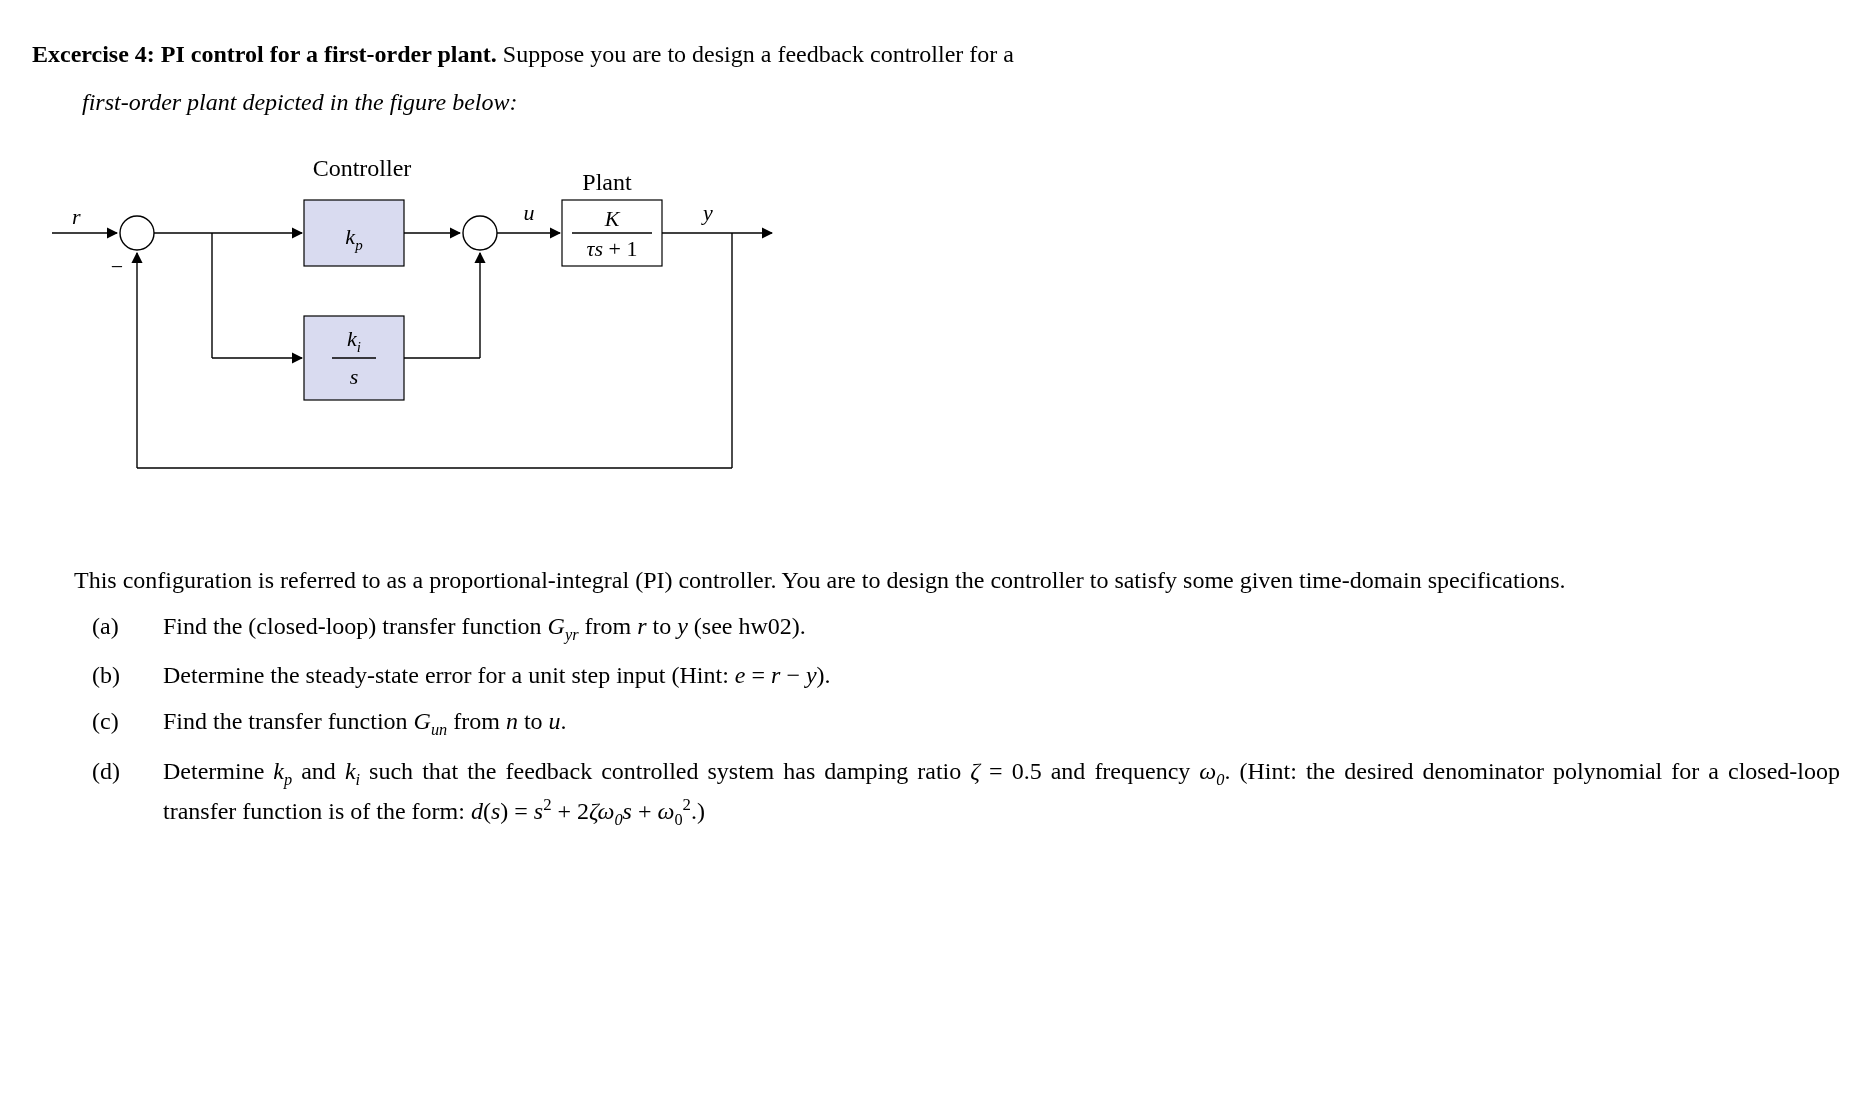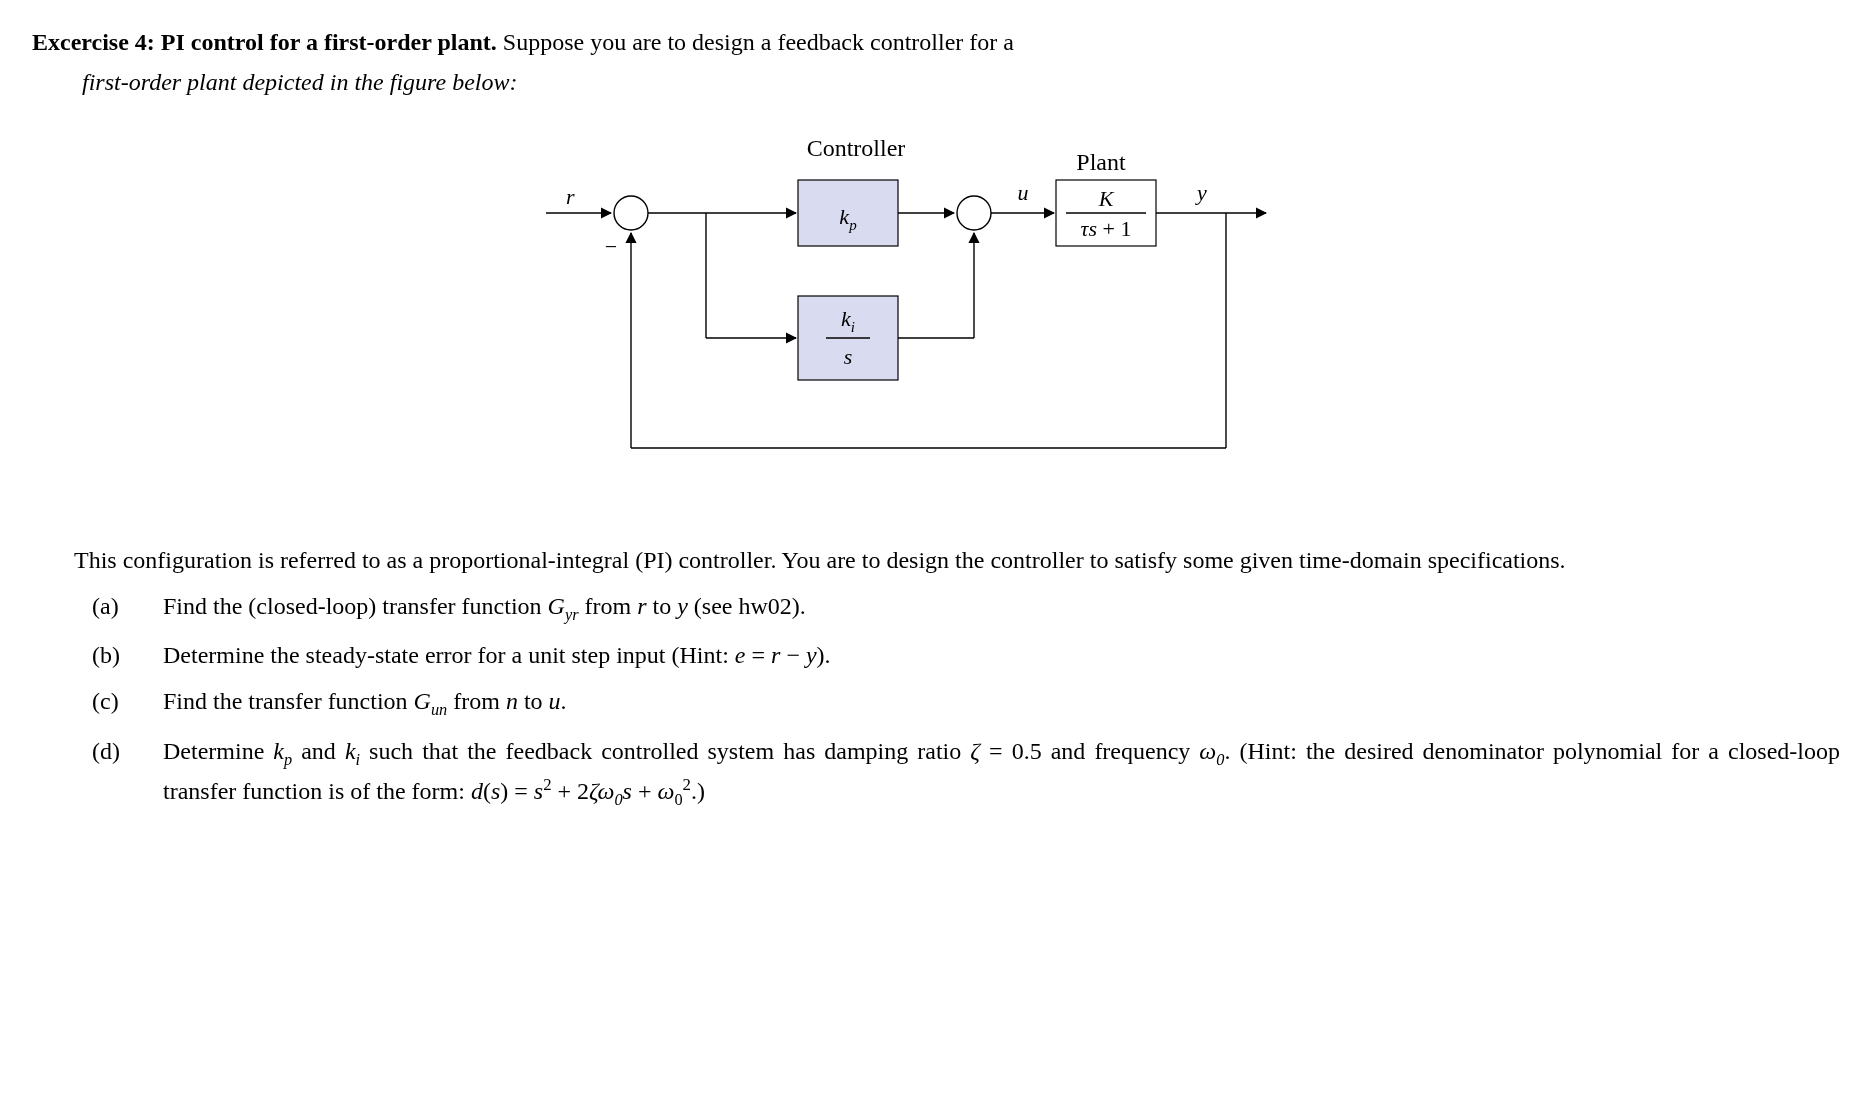--- a/index.html
+++ b/index.html
@@ -8,31 +8,32 @@
     color: #000;
     margin: 0;
     padding: 24px 32px;
     background: #fff;
     width: 1872px;
     box-sizing: border-box;
   }
   .header {
     margin-bottom: 4px;
     line-height: 1.5;
+    margin-top: 12px;
   }
   .header .title {
     font-weight: bold;
   }
   .header-indent {
     margin-left: 50px;
     font-style: italic;
   }
   .diagram-container {
     display: flex;
-    justify-content: center;
+    justify-content: flex-start;
     margin: 28px 0 44px 0;
   }
   .body-text {
     margin-left: 42px;
     margin-right: 20px;
     line-height: 1.5;
     text-align: justify;
   }
   .enum-list {
     margin-left: 60px;

